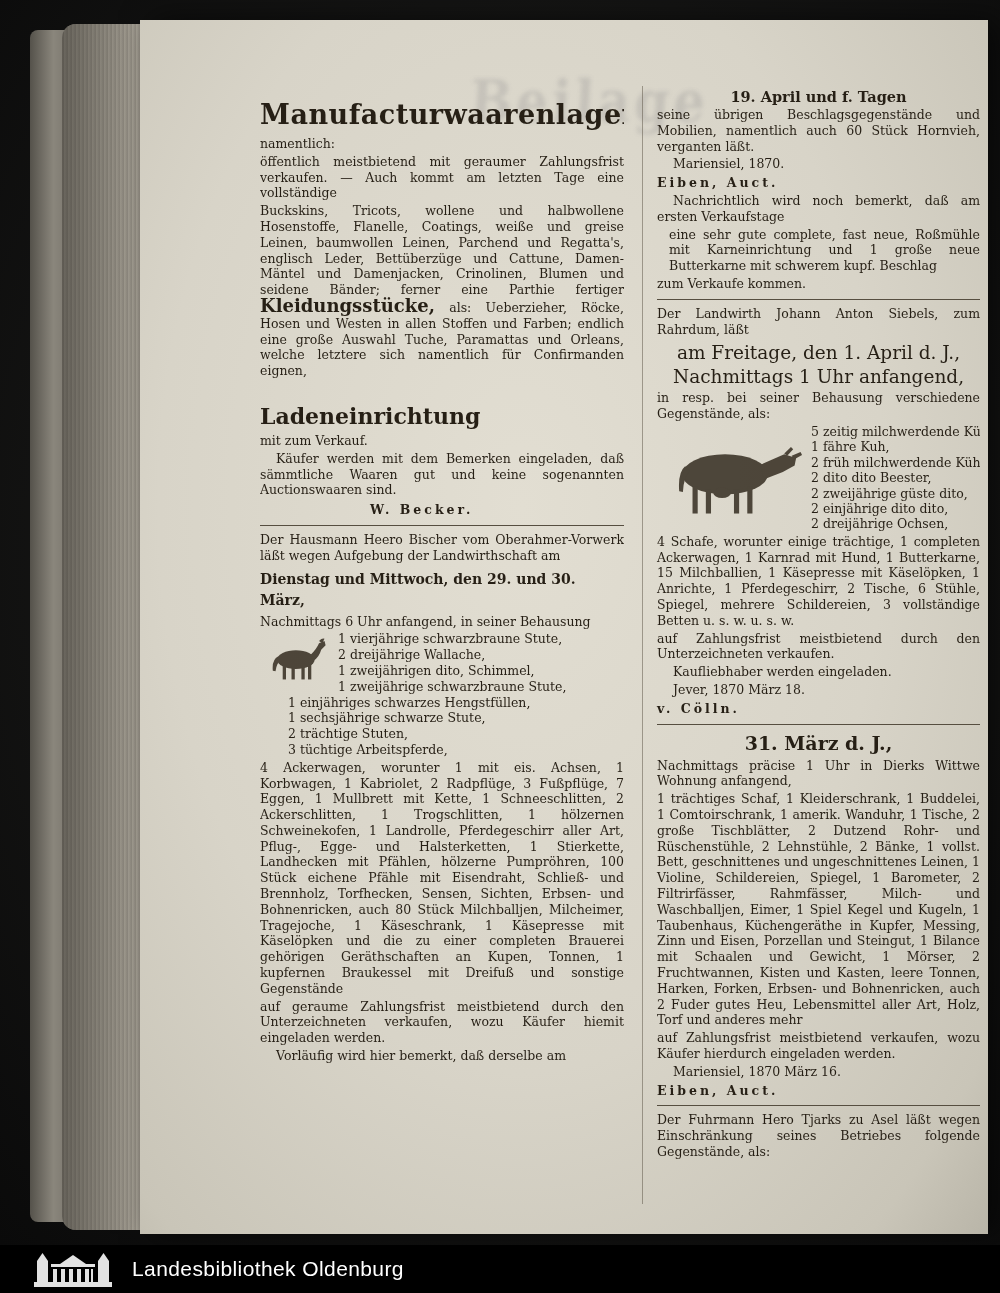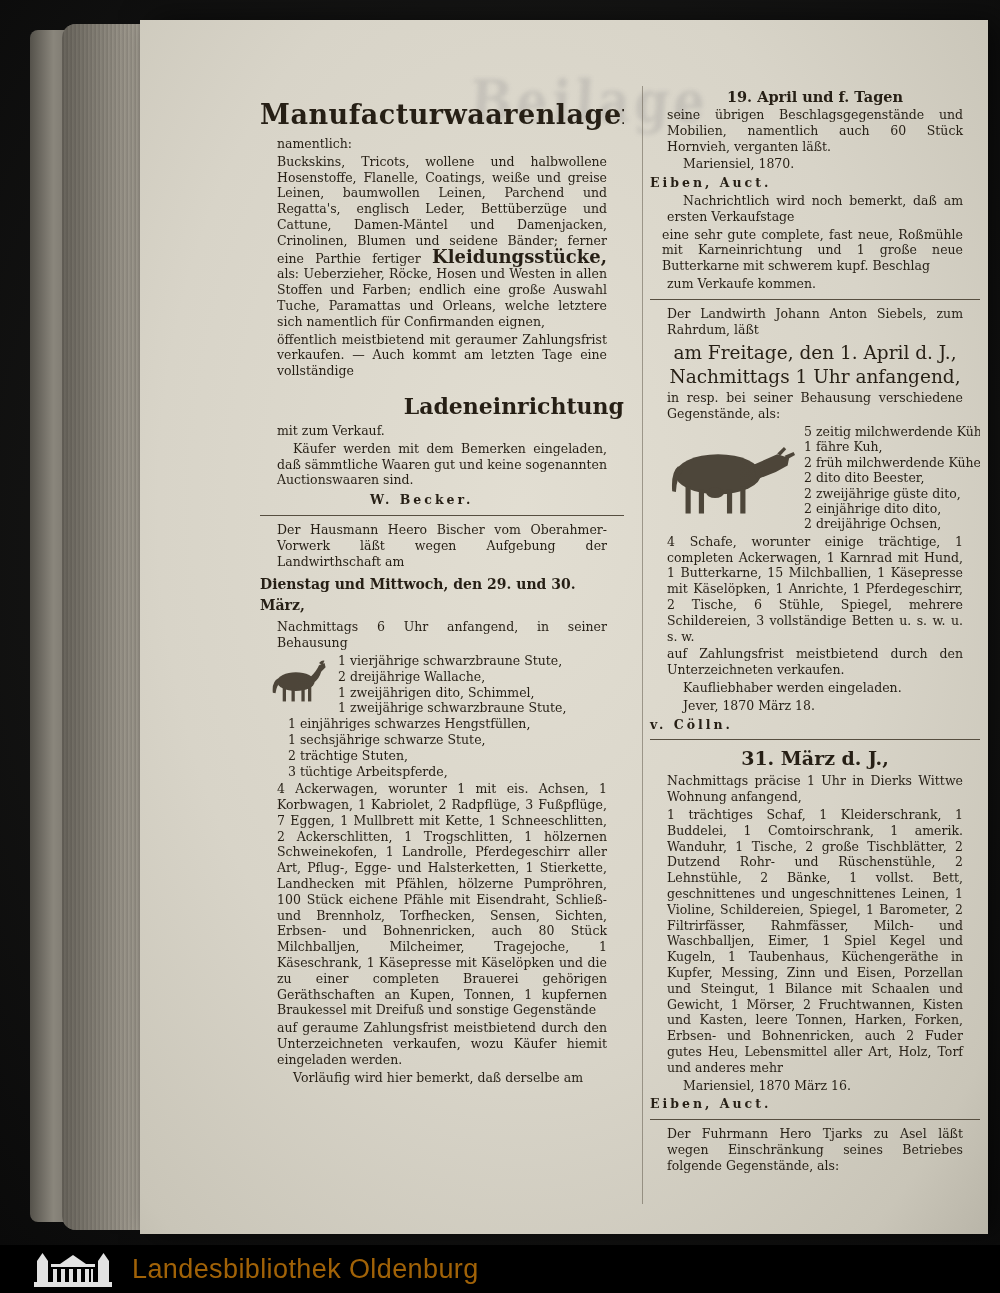--- a/index.html
+++ b/index.html
@@ -36,32 +36,32 @@
 
   .bleed { position:absolute; left:330px; top:52px; font-size:50px; font-weight:bold;
     color:rgba(70,72,84,.14); filter:blur(2px); transform:scaleY(1.15) skewX(-4deg);
     letter-spacing:4px; pointer-events:none; }
 
   
   .columns { position:absolute; left:120px; right:8px; top:66px; bottom:30px;
     display:flex; gap:18px; overflow:hidden; }
   .col { overflow:hidden; }
   .col-left { width:364px; flex:0 0 364px; }
-  .col-right { flex:1; border-left:1px solid rgba(90,82,68,.5); padding-left:7px; }
-
-  .col p { margin:2px 17px; font-size:12.5px; line-height:15.8px; text-align:justify; }
+  .col-right { flex:1; border-left:1px solid rgba(90,82,68,.5); padding-left:14px; }
+
+  .col p { margin:2px 0; font-size:12.5px; line-height:15.8px; text-align:justify; }
   .indent { text-indent:16px; }
   .flush { text-align:left; }
   .small { font-size:11.3px; line-height:14.4px; }
 
   h1.ad-title { font-size:27px; line-height:30px; margin:14px 0 6px; text-align:center;
     font-weight:bold; letter-spacing:.5px; }
   .label { font-size:13px; margin:2px 0 3px; }
   .inline-head { font-size:18px; font-weight:bold; }
-  h2.big-head { font-size:22px; line-height:25px; text-align:right; margin:15px 0 4px; font-weight:bold; }
+  h2.big-head { font-size:22px; line-height:25px; text-align:left; margin:25px 0 4px; font-weight:bold; }
   h3.mid-head { font-size:14px; line-height:21px; margin:5px 0 3px; font-weight:bold; text-align:left; }
   h3.r-date-head { font-size:14.5px; line-height:17px; margin:2px 0 2px; font-weight:bold; text-align:center; }
   h2.r-big-head { font-size:18.5px; line-height:22px; text-align:center; margin:5px 0 2px; font-weight:normal; }
   h2.r-date2 { font-size:19px; line-height:22px; text-align:center; margin:7px 0 4px; font-weight:bold; }
 
   .sig { text-align:center; letter-spacing:3px; font-weight:bold; font-size:13px;
     padding-left:110px; margin:4px 0 2px !important; }
   .auct { text-align:right; letter-spacing:3px; font-weight:bold; font-size:12.5px;
     padding-right:40px; margin:3px 0 2px !important; }
 
@@ -75,46 +75,46 @@
   .cow-fig { width:148px; height:96px; flex:0 0 148px; margin-top:6px; }
   .cattle-list { flex:1; margin:0; padding:0; }
   .cattle-list .li { line-height:15.4px; }
 
   .engraving { fill:#3a3226; opacity:.88; }
 
   
   footer { position:absolute; left:0; bottom:0; width:1000px; height:48px; background:#000;
     display:flex; align-items:center; }
   .logo-box { margin-left:30px; width:86px; height:40px; display:flex; align-items:center; justify-content:center; }
-  .lib-name { margin-left:16px; font-family:"Liberation Sans", sans-serif; font-size:27px;
-    color:#a16207; letter-spacing:.4px; }
+  .lib-name { margin-left:16px; font-family:"Liberation Sans", sans-serif; font-size:21px;
+    color:#ffffff; letter-spacing:.4px; }
 </style>
 </head>
 <body>
 
 <div class="scan">
   <div class="book-cover"></div>
   <div class="page-stack"></div>
 
   <div class="paper">
     <div class="bleed">Beilage</div>
 
     <div class="columns">
 
       <div class="col col-left">
         <h1 class="ad-title">Manufacturwaarenlager,</h1>
         <p class="label flush">namentlich:</p>
+
+        <p>öffentlich meistbietend mit geraumer Zahlungsfrist verkaufen.  —  Auch kommt am letzten Tage eine vollständige</p>
 
         <p>
           <span>Buckskins, Tricots, wollene und halbwollene Hosenstoffe, Flanelle, Coatings, weiße und greise Leinen, baumwollen Leinen, Parchend und Regatta's, englisch Leder, Bettüberzüge und Cattune, Damen-Mäntel und Damenjacken, Crinolinen, Blumen und seidene Bänder; ferner eine Parthie fertiger</span>
           <b class="inline-head">Kleidungsstücke,</b>
           <span>als: Ueberzieher, Röcke, Hosen und Westen in allen Stoffen und Farben; endlich eine große Auswahl Tuche, Paramattas und Orleans, welche letztere sich namentlich für Confirmanden eignen,</span>
         </p>
-
-        <p>öffentlich meistbietend mit geraumer Zahlungsfrist verkaufen.  —  Auch kommt am letzten Tage eine vollständige</p>
 
         <h2 class="big-head">Ladeneinrichtung</h2>
         <p class="flush">mit zum Verkauf.</p>
 
         <p class="indent">Käufer werden mit dem Bemerken eingeladen, daß sämmtliche Waaren gut und keine sogenannten Auctionswaaren sind.</p>
 
         <p class="sig">W. Becker.</p>
 
         <hr class="rule">
 
@@ -201,20 +201,21 @@
         <p class="flush">auf Zahlungsfrist meistbietend durch den Unterzeichneten verkaufen.</p>
         <p class="indent flush">Kaufliebhaber werden eingeladen.</p>
         <p class="indent flush">Jever, 1870 März 18.</p>
         <p class="auct">v. Cölln.</p>
 
         <hr class="rule">
 
         <h2 class="r-date2">31. März d. J.,</h2>
         <p class="small">Nachmittags präcise 1 Uhr in Dierks Wittwe Wohnung anfangend,</p>
         <p>1 trächtiges Schaf, 1 Kleiderschrank, 1 Buddelei, 1 Comtoirschrank, 1 amerik. Wanduhr, 1 Tische, 2 große Tischblätter, 2 Dutzend Rohr- und Rüschenstühle, 2 Lehnstühle, 2 Bänke, 1 vollst. Bett, geschnittenes und ungeschnittenes Leinen, 1 Violine, Schildereien, Spiegel, 1 Barometer, 2 Filtrirfässer, Rahmfässer, Milch- und Waschballjen, Eimer, 1 Spiel Kegel und Kugeln, 1 Taubenhaus, Küchengeräthe in Kupfer, Messing, Zinn und Eisen, Porzellan und Steingut, 1 Bilance mit Schaalen und Gewicht, 1 Mörser, 2 Fruchtwannen, Kisten und Kasten, leere Tonnen, Harken, Forken, Erbsen- und Bohnenricken, auch 2 Fuder gutes Heu, Lebensmittel aller Art, Holz, Torf und anderes mehr</p>
+        <p>auf Zahlungsfrist meistbietend verkaufen, wozu Käufer hierdurch eingeladen werden.</p>
         <p class="indent flush">Mariensiel, 1870 März 16.</p>
         <p class="auct">Eiben, Auct.</p>
 
         <hr class="rule">
 
         <p class="small">Der Fuhrmann Hero Tjarks zu Asel läßt wegen Einschränkung seines Betriebes folgende Gegenstände, als:</p>
       </div>
 
     </div>
   </div>

